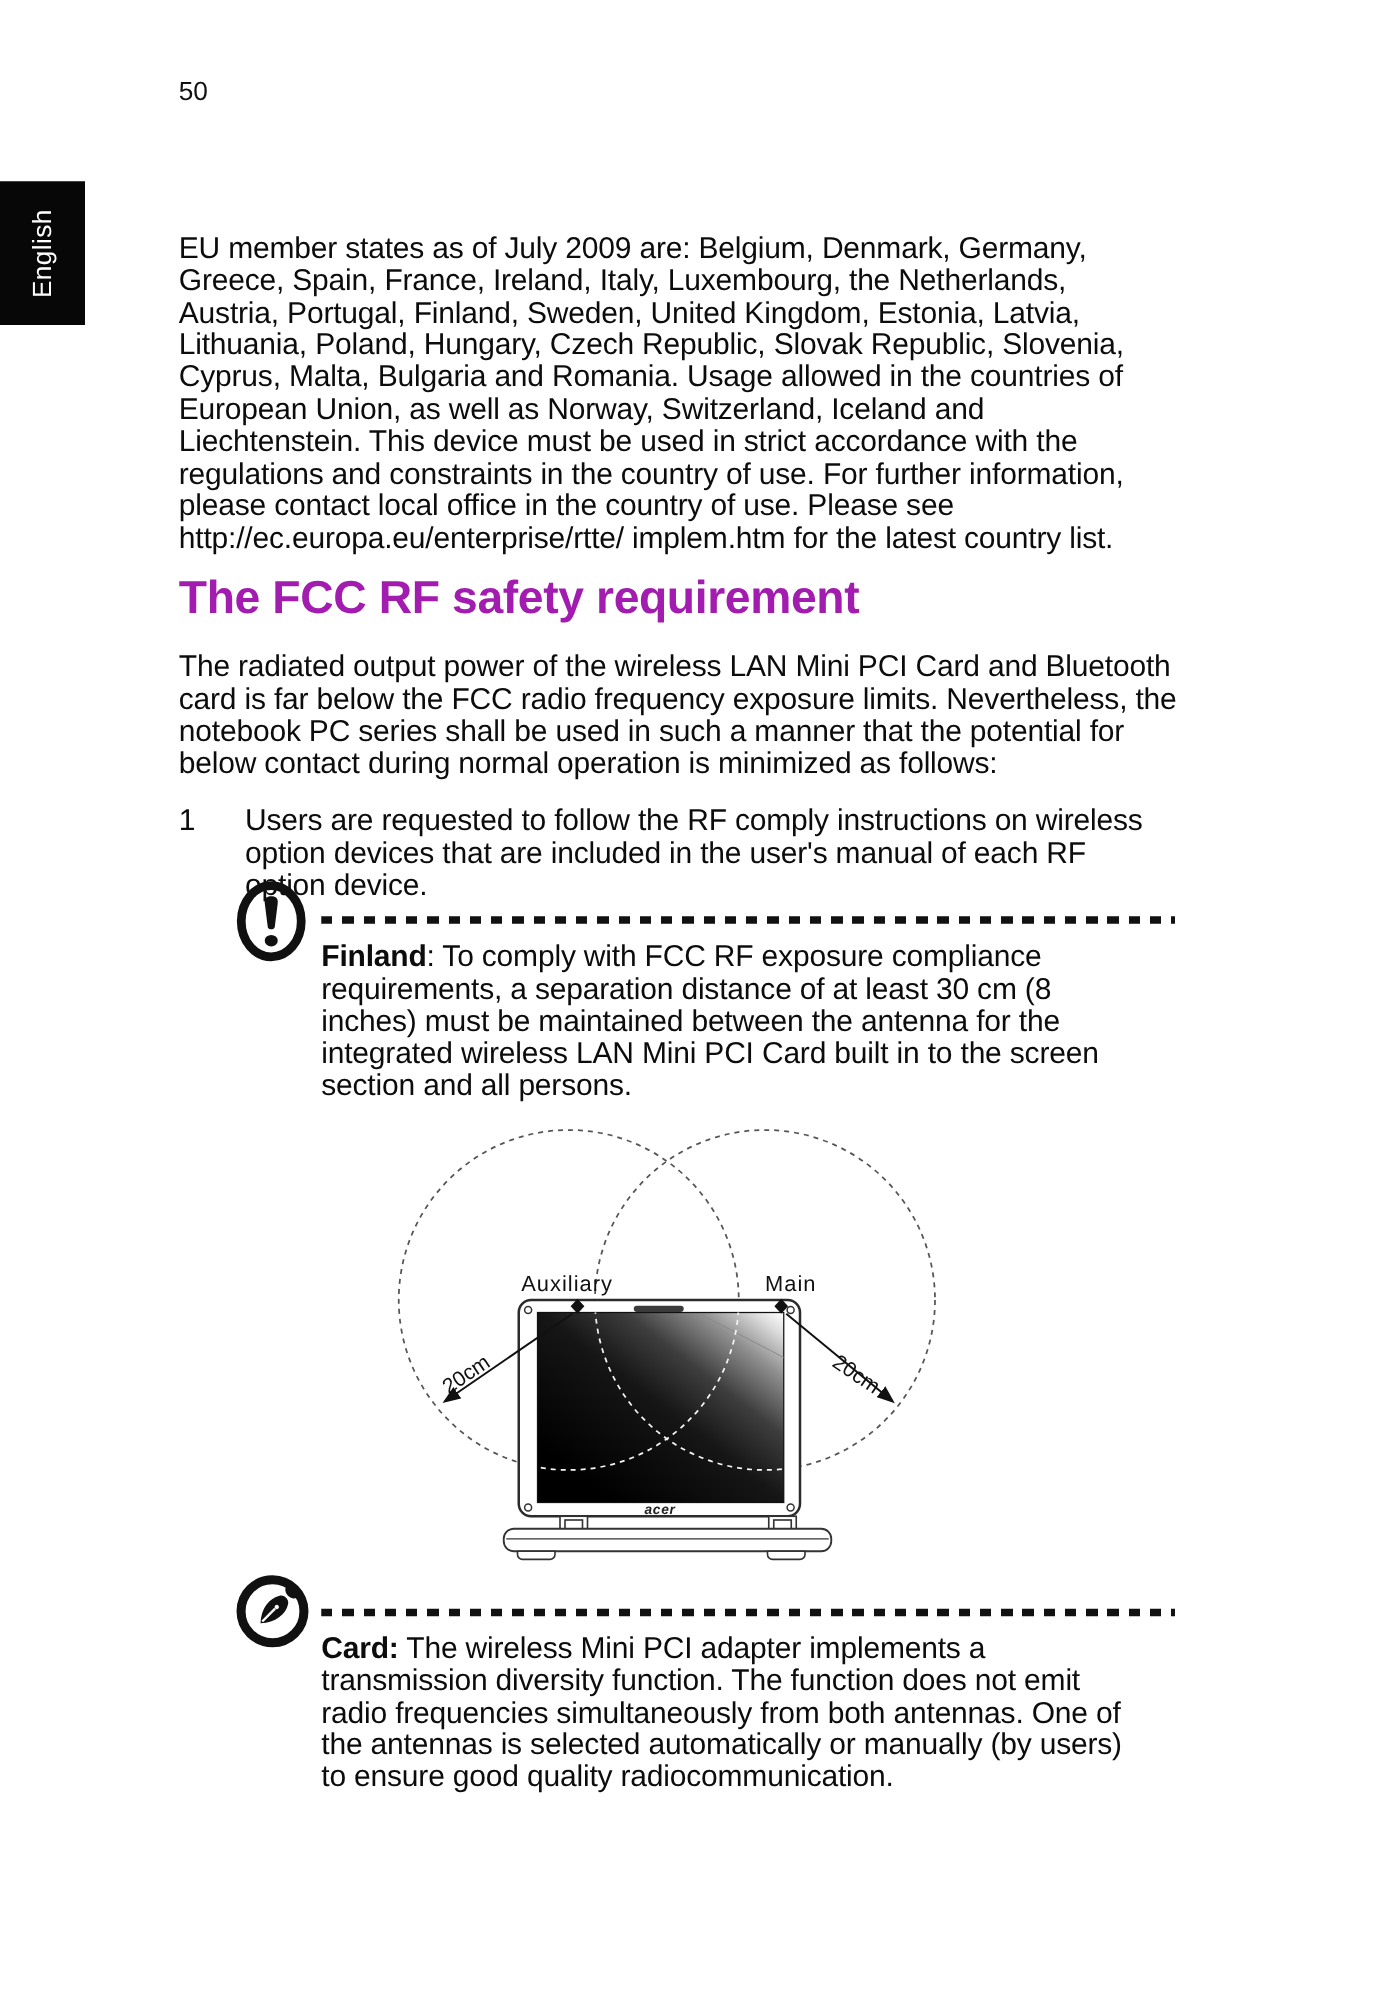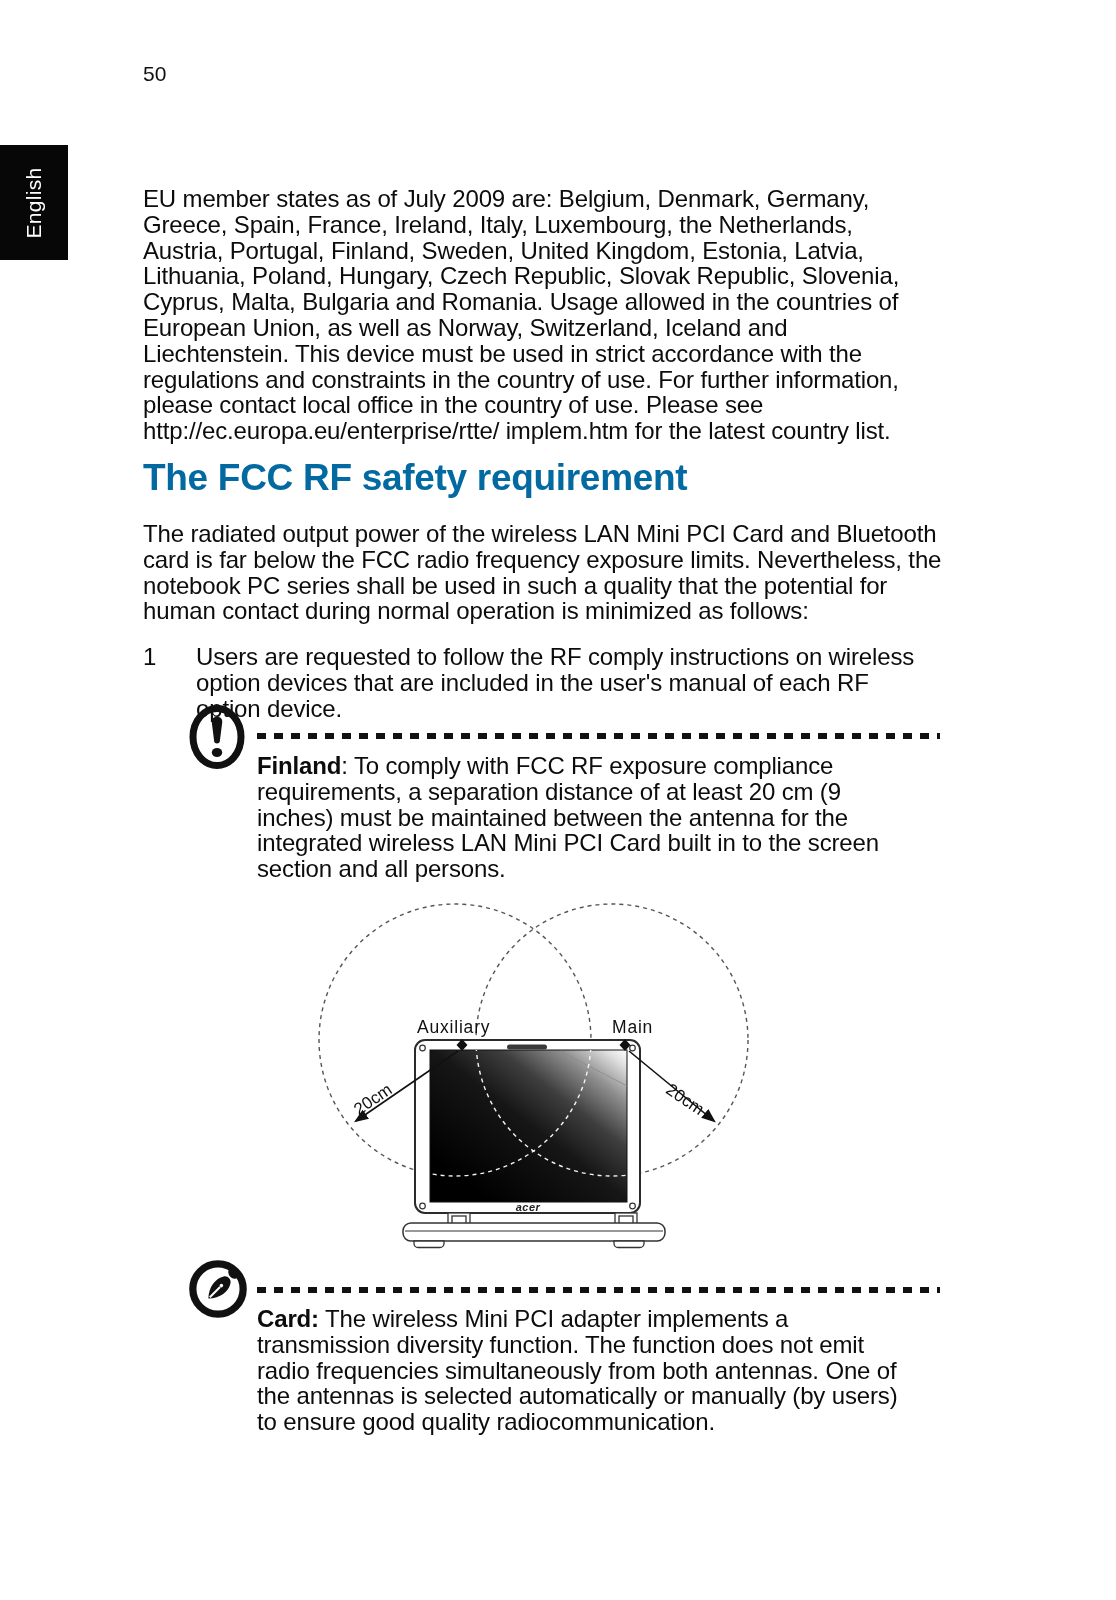--- a/index.html
+++ b/index.html
@@ -13,21 +13,21 @@
   .page-number { position:absolute; left:143px; top:62px; font-size:21px; color:#111; }
   .lang-tab {
     position:absolute; left:0; top:145px; width:68px; height:115px;
     background:#070707; display:flex; align-items:center; justify-content:center;
   }
   .lang-tab span {
     color:#fff; font-size:21px; transform:rotate(-90deg); white-space:nowrap;
     letter-spacing:0.3px;
   }
   .h-small { position:absolute; left:143px; top:132px; font-size:29px; font-weight:600; color:#0d0d0d; letter-spacing:-0.2px; }
-  .h-large { position:absolute; left:143px; top:457px; font-size:37px; font-weight:600; color:#0369a1; letter-spacing:-0.3px; }
+  .h-large { position:absolute; left:143px; top:457px; font-size:37px; font-weight:600; color:#a21caf; letter-spacing:-0.3px; }
   .body-text { font-size:24px; line-height:25.8px; color:#0c0c0c; letter-spacing:-0.15px; }
   .para1 { position:absolute; left:143px; top:186px; width:794px; }
   .para2 { position:absolute; left:143px; top:521px; width:800px; }
   .list-item { position:absolute; left:143px; top:644px; width:786px; display:flex; }
   .list-num { width:53px; flex:0 0 53px; }
   .dotted-rule {
     position:absolute; height:6px; width:683px; left:257px;
     background:repeating-linear-gradient(to right, #111 0px, #111 9px, transparent 9px, transparent 17px);
   }
   .rule-caution { top:733px; }
@@ -55,37 +55,37 @@
 
 
   <div class="para1 body-text">
     <span>EU member states as of July 2009 are: Belgium, Denmark, Germany, Greece, Spain, France, Ireland, Italy, Luxembourg, the Netherlands, Austria, Portugal, Finland, Sweden, United Kingdom, Estonia, Latvia, Lithuania, Poland, Hungary, Czech Republic, Slovak Republic, Slovenia, Cyprus, Malta, Bulgaria and Romania. Usage allowed in the countries of European Union, as well as Norway, Switzerland, Iceland and Liechtenstein. This device must be used in strict accordance with the regulations and constraints in the country of use.</span>
     <span> </span>
     <span>For further information, please contact local office in the country of use. Please see http://ec.europa.eu/enterprise/rtte/ implem.htm for the latest country list.</span>
   </div>
 
   <div class="h-large">The FCC RF safety requirement</div>
 
-  <div class="para2 body-text">The radiated output power of the wireless LAN Mini PCI Card and Bluetooth card is far below the FCC radio frequency exposure limits. Nevertheless, the notebook PC series shall be used in such a quality that the potential for human contact during normal operation is minimized as follows:</div>
+  <div class="para2 body-text">The radiated output power of the wireless LAN Mini PCI Card and Bluetooth card is far below the FCC radio frequency exposure limits. Nevertheless, the notebook PC series shall be used in such a manner that the potential for below contact during normal operation is minimized as follows:</div>
 
   <div class="list-item body-text">
     <div class="list-num">1</div>
     <div>Users are requested to follow the RF comply instructions on wireless option devices that are included in the user's manual of each RF option device.</div>
   </div>
 
   <div class="icon-abs caution-icon-box">
     <svg width="58" height="68" viewBox="0 0 58 68">
       <ellipse cx="29" cy="34" rx="24" ry="28.5" fill="none" stroke="#111" stroke-width="7"></ellipse>
       <path d="M29,14 C33,14 34.6,16 34.2,19.5 L31.8,38.5 C31.5,41 26.5,41 26.2,38.5 L23.8,19.5 C23.4,16 25,14 29,14 Z" fill="#111"></path>
       <ellipse cx="29" cy="49.5" rx="5.2" ry="4.6" fill="#111"></ellipse>
     </svg>
   </div>
   <div class="dotted-rule rule-caution"></div>
   <div class="callout-text caution-text body-text">
-    <b>Finland</b><span>: To comply with FCC RF exposure compliance requirements, a separation distance of at least 20 cm (9 inches) must be maintained between the antenna for the integrated wireless LAN Mini PCI Card built in to the screen section and all persons.</span>
+    <b>Finland</b><span>: To comply with FCC RF exposure compliance requirements, a separation distance of at least 30 cm (8 inches) must be maintained between the antenna for the integrated wireless LAN Mini PCI Card built in to the screen section and all persons.</span>
   </div>
 
   <div class="diagram-box">
     <svg width="455" height="370" viewBox="0 0 455 370">
       <defs>
         <linearGradient id="scr" x1="100%" y1="0%" x2="15%" y2="85%">
           <stop offset="0" stop-color="#ffffff"></stop>
           <stop offset="0.07" stop-color="#dedede"></stop>
           <stop offset="0.2" stop-color="#909090"></stop>
           <stop offset="0.38" stop-color="#3e3e3e"></stop>

